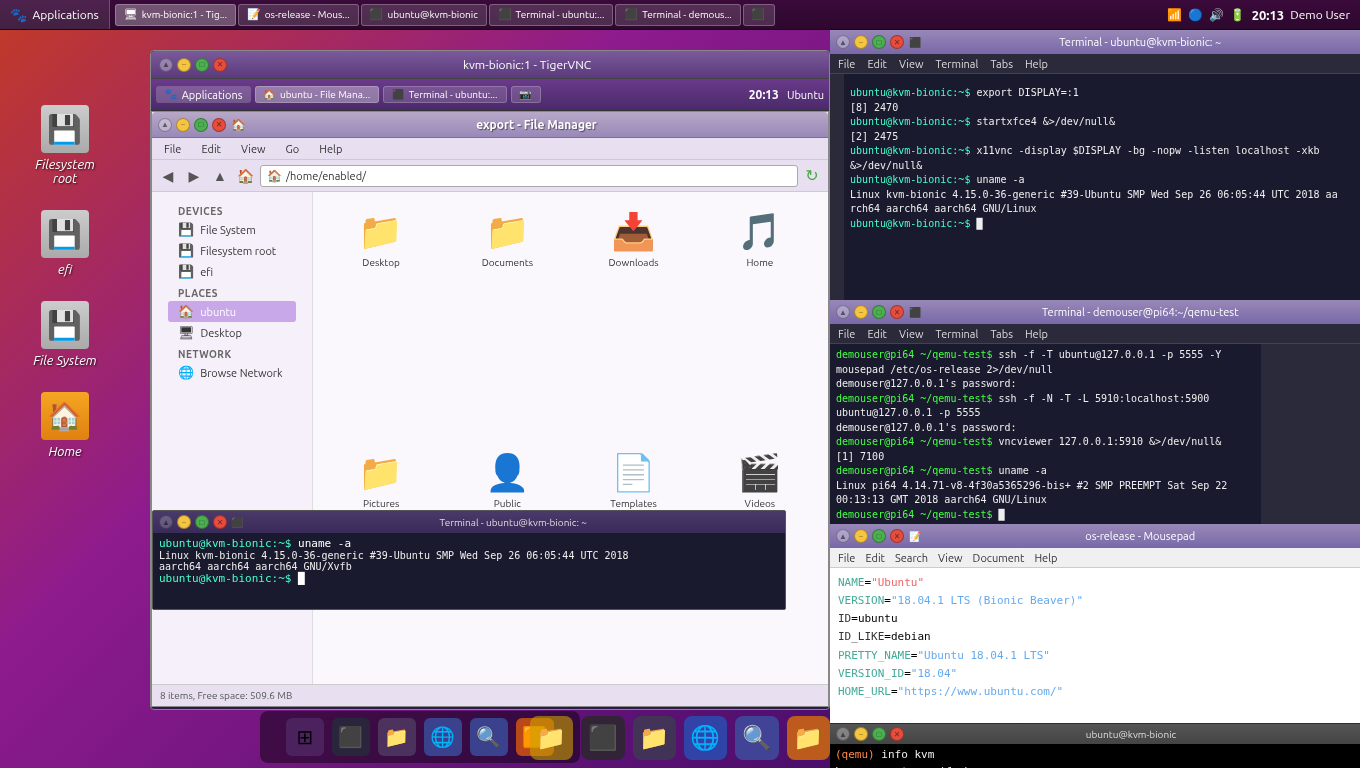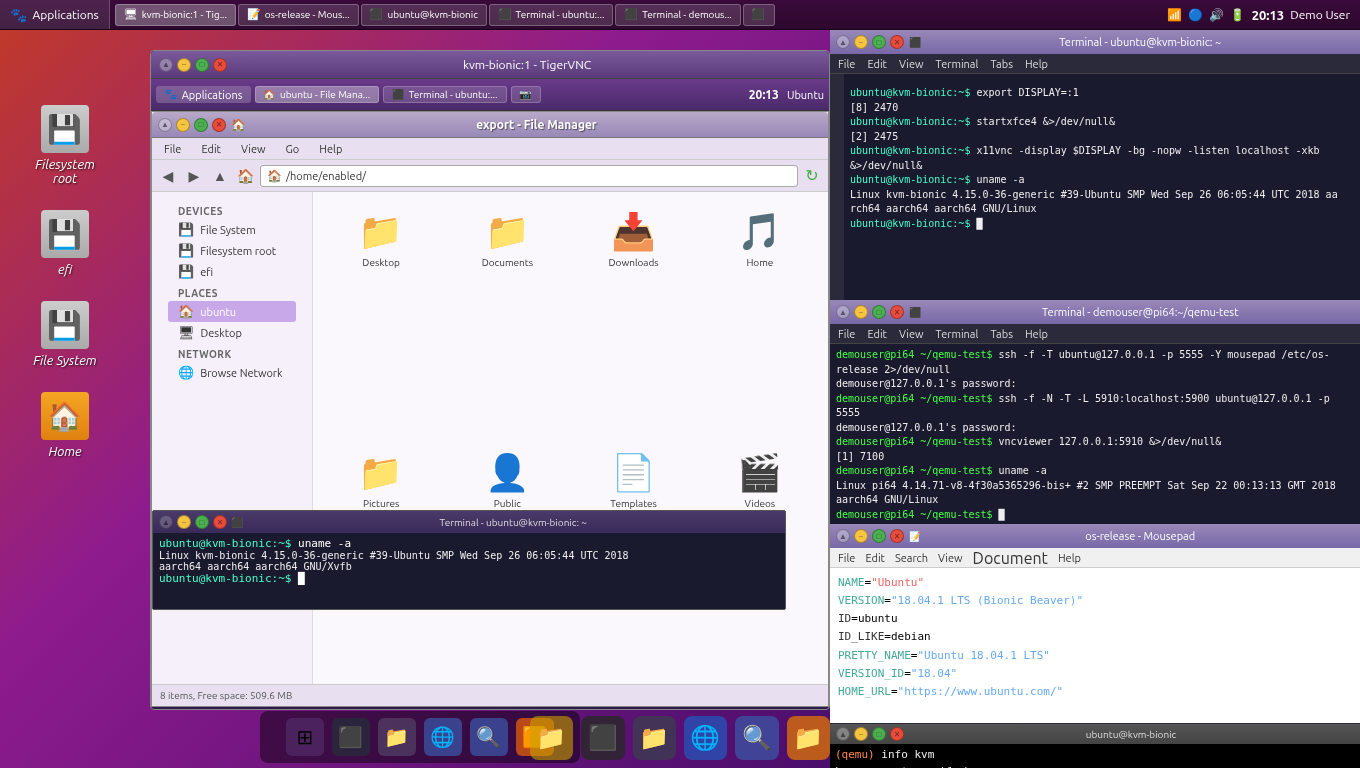--- a/index.html
+++ b/index.html
@@ -489,21 +489,21 @@
 
   <div style="position:absolute;top:294px;left:0;width:530px;height:20px;background:#2a2a3a;display:flex;align-items:center;gap:12px;padding:0 8px;border-bottom:1px solid #444">
     <span style="font-size:11px;color:#ddd;cursor:pointer">File</span>
     <span style="font-size:11px;color:#ddd;cursor:pointer">Edit</span>
     <span style="font-size:11px;color:#ddd;cursor:pointer">View</span>
     <span style="font-size:11px;color:#ddd;cursor:pointer">Terminal</span>
     <span style="font-size:11px;color:#ddd;cursor:pointer">Tabs</span>
     <span style="font-size:11px;color:#ddd;cursor:pointer">Help</span>
   </div>
 
-  <div style="position:absolute;top:314px;left:0;width:530px;height:180px;background:#1a1a2e;padding:4px 6px;font-family:monospace;font-size:10px;color:#eee;line-height:1.45;overflow:hidden">
+  <div style="position:absolute;top:314px;left:0;width:431px;height:180px;background:#1a1a2e;padding:4px 6px;font-family:monospace;font-size:10px;color:#eee;line-height:1.45;overflow:hidden">
     <div><span style="color:#4f4">demouser@pi64 ~/qemu-test$</span><span> ssh -f -T ubuntu@127.0.0.1 -p 5555 -Y mousepad /etc/os-release 2&gt;/dev/null</span></div>
     <div>demouser@127.0.0.1's password:</div>
     <div><span style="color:#4f4">demouser@pi64 ~/qemu-test$</span><span> ssh -f -N -T -L 5910:localhost:5900 ubuntu@127.0.0.1 -p 5555</span></div>
     <div>demouser@127.0.0.1's password:</div>
     <div><span style="color:#4f4">demouser@pi64 ~/qemu-test$</span><span> vncviewer 127.0.0.1:5910 &amp;&gt;/dev/null&amp;</span></div>
     <div>[1] 7100</div>
     <div><span style="color:#4f4">demouser@pi64 ~/qemu-test$</span><span> uname -a</span></div>
     <div>Linux pi64 4.14.71-v8-4f30a5365296-bis+ #2 SMP PREEMPT Sat Sep 22 00:13:13 GMT 2018 aarch64 GNU/Linux</div>
     <div><span style="color:#4f4">demouser@pi64 ~/qemu-test$</span><span> █</span></div>
   </div>
@@ -517,21 +517,21 @@
     </div>
     <span style="font-size:10px;color:#aaa">📝</span>
     <span style="flex:1;text-align:center;color:#fff;font-size:11px">os-release - Mousepad</span>
   </div>
 
   <div style="position:absolute;top:518px;left:0;width:530px;height:20px;background:#f0f0f0;display:flex;align-items:center;gap:10px;padding:0 8px;border-bottom:1px solid #ccc">
     <span style="font-size:11px;color:#333;cursor:pointer">File</span>
     <span style="font-size:11px;color:#333;cursor:pointer">Edit</span>
     <span style="font-size:11px;color:#333;cursor:pointer">Search</span>
     <span style="font-size:11px;color:#333;cursor:pointer">View</span>
-    <span style="font-size:16px;color:#333;cursor:pointer">Document</span>
+    <span style="font-size:11px;color:#333;cursor:pointer">Document</span>
     <span style="font-size:11px;color:#333;cursor:pointer">Help</span>
   </div>
 
   <div style="position:absolute;top:538px;left:0;width:530px;height:155px;background:#fff;padding:6px 8px;font-family:monospace;font-size:11px;line-height:1.65;overflow:hidden">
     <div><span style="color:#4a9">NAME</span><span>=</span><span style="color:#e66">"Ubuntu"</span></div>
     <div><span style="color:#4a9">VERSION</span><span>=</span><span style="color:#6ae">"18.04.1 LTS (Bionic Beaver)"</span></div>
     <div><span style="color:#333">ID</span><span>=</span><span>ubuntu</span></div>
     <div><span style="color:#333">ID_LIKE</span><span>=</span><span>debian</span></div>
     <div><span style="color:#4a9">PRETTY_NAME</span><span>=</span><span style="color:#6ae">"Ubuntu 18.04.1 LTS"</span></div>
     <div><span style="color:#4a9">VERSION_ID</span><span>=</span><span style="color:#6ae">"18.04"</span></div>

